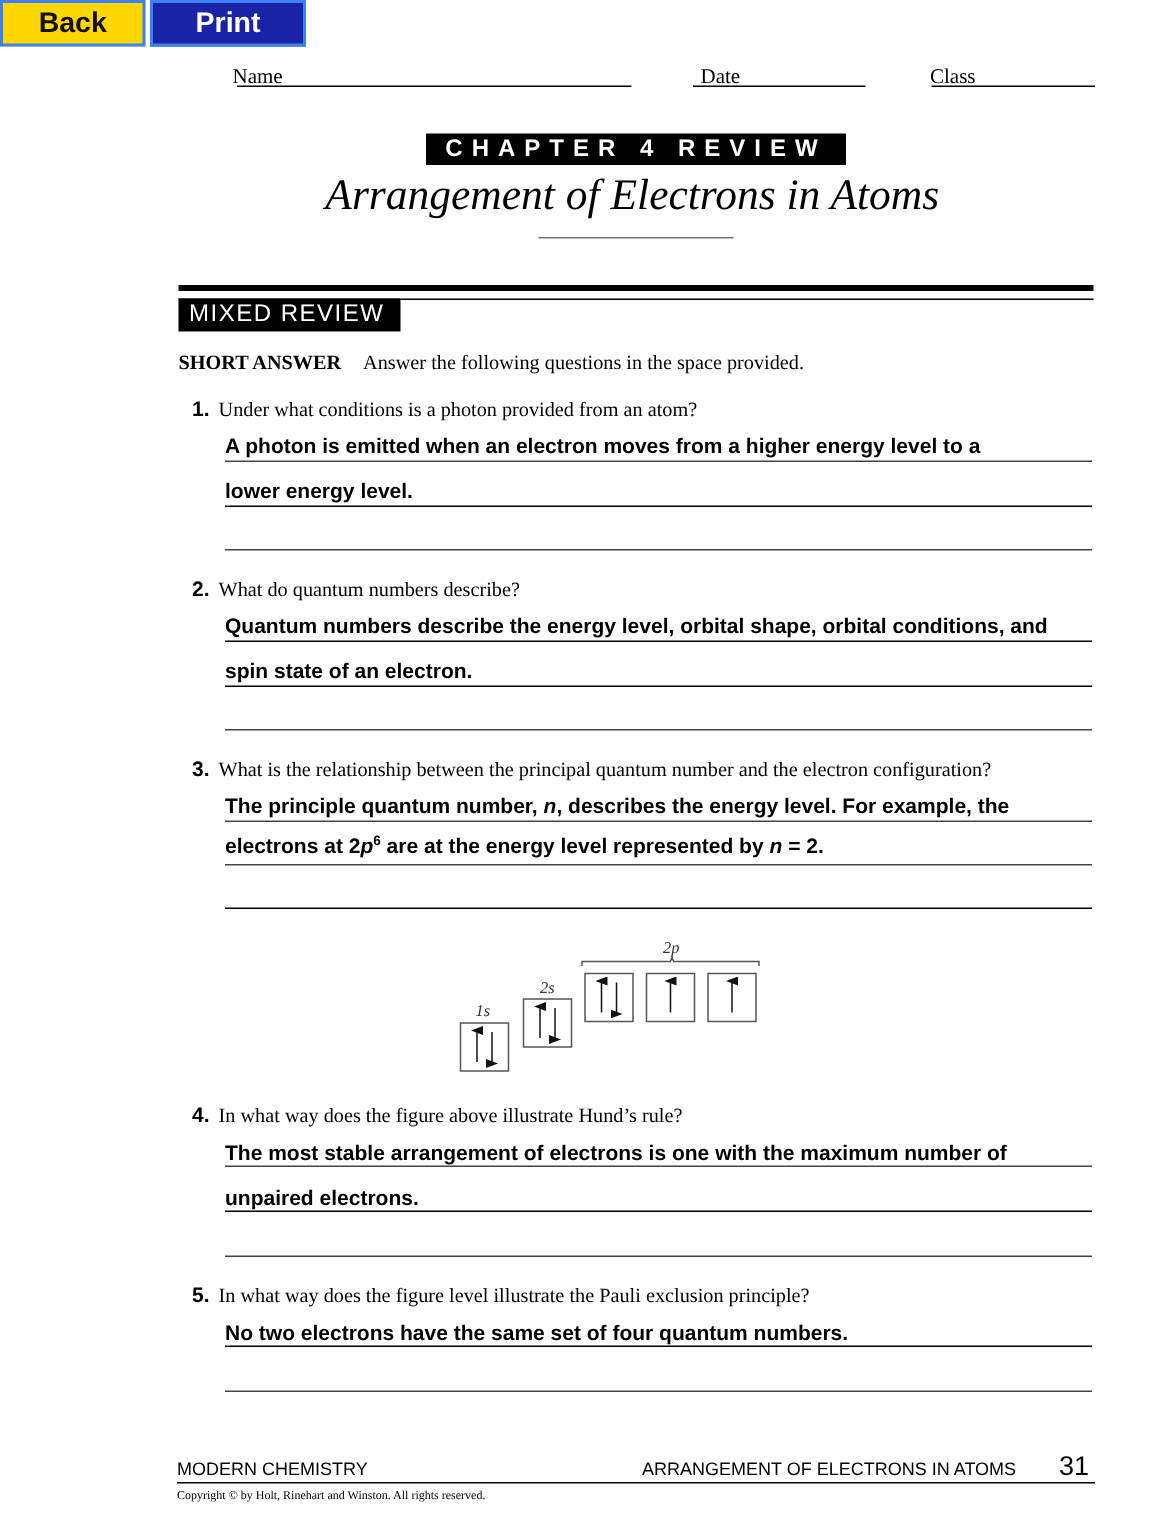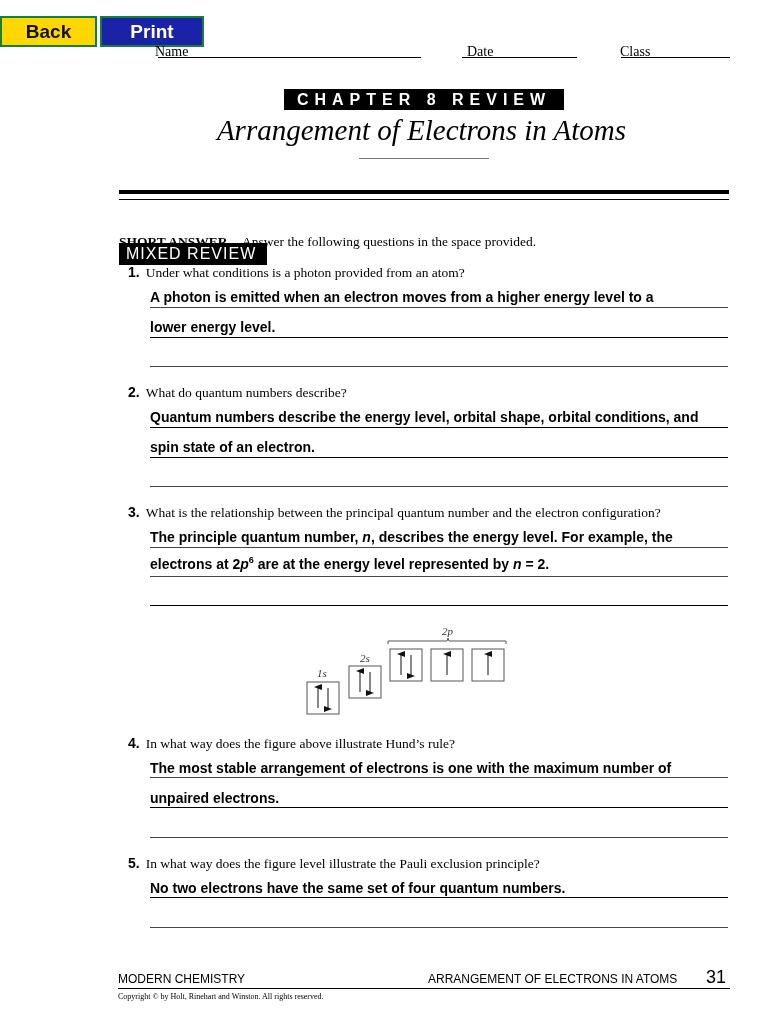--- a/index.html
+++ b/index.html
@@ -1,31 +1,31 @@
 <!DOCTYPE html>
 <html><head>
 <meta charset="utf-8">
 <style>
   html, body { margin:0; padding:0; background:#fff; }
   body { width:777px; height:1024px; position:relative; overflow:hidden; font-family:"Liberation Serif", serif; color:#000; }
-  .nav-btn { position:absolute; top:16px; height:31px; border:2px solid #15803d; box-sizing:border-box; font-family:"Liberation Sans", sans-serif; font-weight:bold; font-size:19px; text-align:center; line-height:27px; cursor:pointer; }
+  .nav-btn { position:absolute; top:0; height:31px; border:2px solid #3b82f6; box-sizing:border-box; font-family:"Liberation Sans", sans-serif; font-weight:bold; font-size:19px; text-align:center; line-height:27px; cursor:pointer; }
   #back { left:0; width:97px; background:#ffd700; color:#111; }
   #print { left:100px; width:104px; background:#1a22a8; color:#fff; }
 
   .hdr { position:absolute; top:44px; left:118px; width:612px; height:16px; font-size:14px; }
   .hdr span { position:absolute; top:0;margin-left:37px; }
   .hdr .line { position:absolute; top:13px; height:0; border-top:1.3px solid #000; }
 
   .chap-box { position:absolute; left:284px; top:89px; width:280px; height:21px; background:#000; color:#fff; font-family:"Liberation Sans", sans-serif; font-weight:bold; font-size:16px; letter-spacing:6px; text-align:center; line-height:21px; }
   .title { position:absolute; left:0; width:843px; top:114px; text-align:center; font-style:italic; font-size:29px; }
   .title-rule { position:absolute; left:359px; top:158px; width:130px; height:0; border-top:1px solid #777; }
 
   .thick-rule { position:absolute; left:119px; top:190px; width:610px; height:4px; background:#000; }
   .thin-rule { position:absolute; left:119px; top:199px; width:610px; height:0; border-top:1px solid #000; }
-  .mixed { position:absolute; left:119px; top:199px; width:148px; height:22px; background:#000; color:#fff; font-family:"Liberation Sans", sans-serif; font-size:16px; letter-spacing:1px; line-height:22px; padding-left:7px; box-sizing:border-box;margin-top:44px; }
+  .mixed { position:absolute; left:119px; top:199px; width:148px; height:22px; background:#000; color:#fff; font-family:"Liberation Sans", sans-serif; font-size:16px; letter-spacing:1px; line-height:22px; padding-left:7px; box-sizing:border-box; }
 
   .short { position:absolute; left:119px; top:234px; font-family:Liberation Serif, serif; font-size:13.5px; }
   .short b { margin-right:12px; }
 
   .q { position:absolute; left:128px; font-size:13.5px; }
   .q .num { font-family:"Liberation Sans", sans-serif; font-weight:bold; font-size:14px; margin-right:6px; }
   .ans { position:absolute; left:150px; width:578px; font-family:"Liberation Sans", sans-serif; font-weight:bold; font-size:14px; }
   .rule { position:absolute; left:150px; width:578px; height:0; border-top:1px solid #444; }
   .rule.dark { border-top:1.5px solid #000; }
 
@@ -46,21 +46,21 @@
 
 <div class="hdr">
   <span style="left:0">Name</span>
   <div class="line" style="left:40px;width:263px"></div>
   <span style="left:312px">Date</span>
   <div class="line" style="left:344px;width:115px"></div>
   <span style="left:465px">Class</span>
   <div class="line" style="left:503px;width:109px"></div>
 </div>
 
-<div class="chap-box">CHAPTER 8 REVIEW</div>
+<div class="chap-box">CHAPTER 4 REVIEW</div>
 <div class="title">Arrangement of Electrons in Atoms</div>
 <div class="title-rule"></div>
 
 <div class="thick-rule"></div>
 <div class="thin-rule"></div>
 <div class="mixed">MIXED REVIEW</div>
 
 <div class="short">
   <b>SHORT ANSWER</b>
   <span>Answer the following questions in the space provided.</span>

